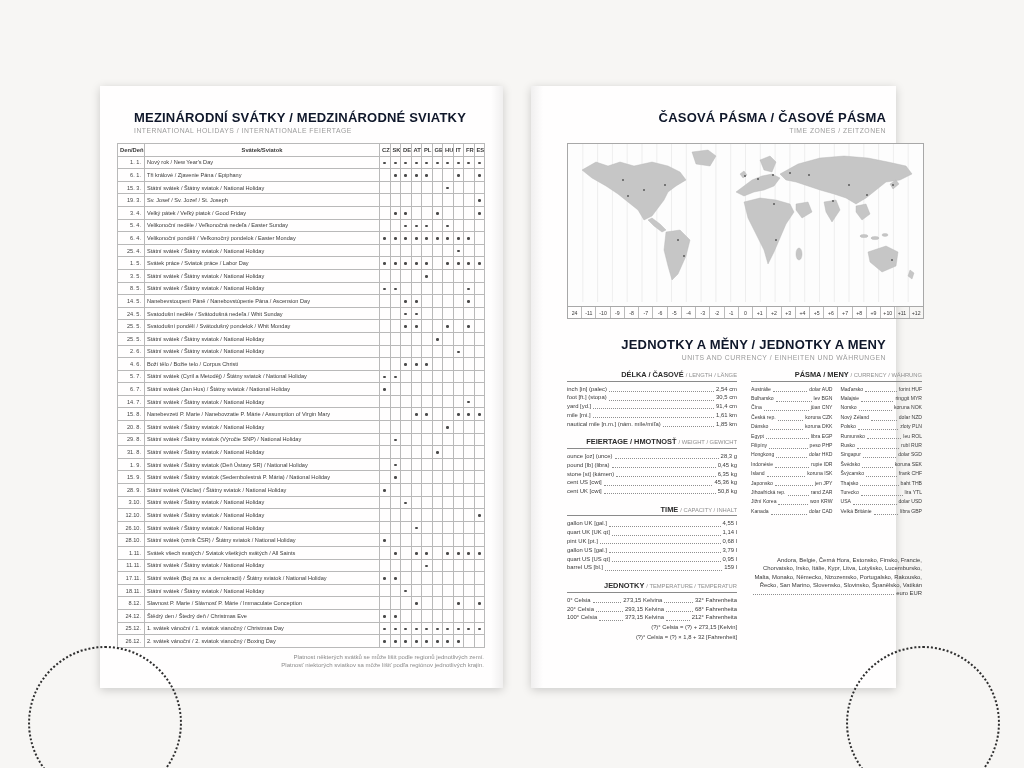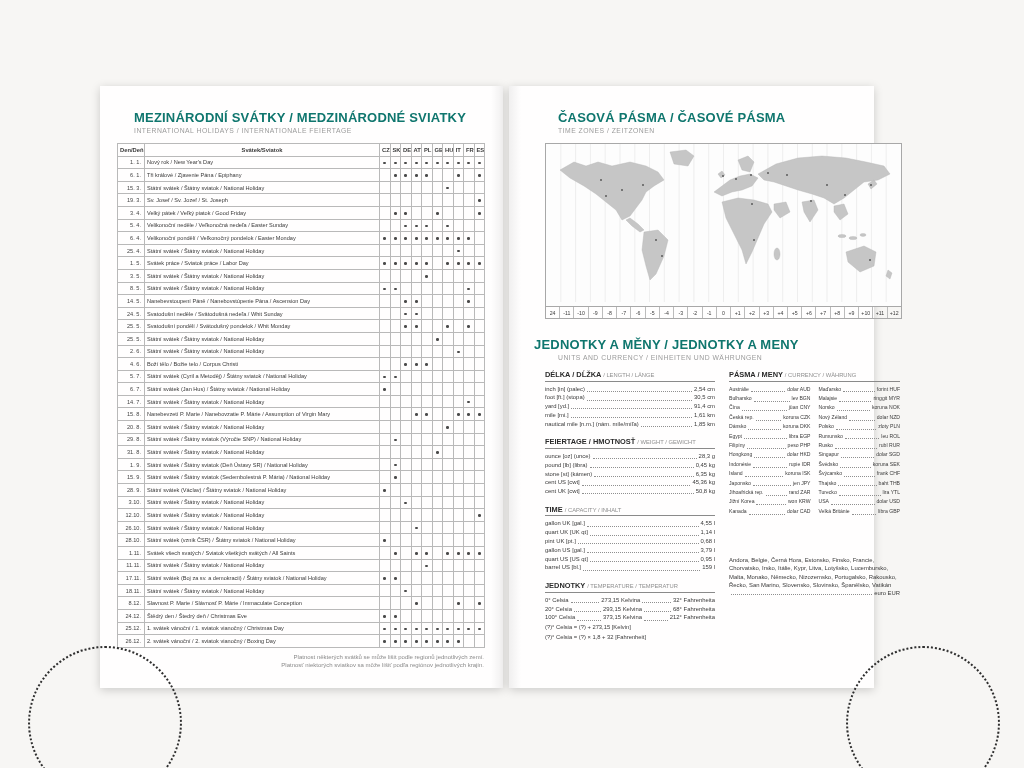--- a/index.html
+++ b/index.html
@@ -1,26 +1,26 @@
 <!DOCTYPE html>
 <html><head>
 <meta charset="utf-8">
 <style>
   html,body{margin:0;padding:0;}
   body{width:1024px;height:768px;overflow:hidden;background:#f7f6f4;
        font-family:"Liberation Sans",sans-serif;position:relative;}
   .page{position:absolute;top:86px;height:602px;background:#fffefe;
         box-shadow:0 2px 9px rgba(0,0,0,.18);}
   #page-left{left:100px;width:403px;}
-  #page-right{left:509px;width:365px;}
+  #page-right{left:531px;width:365px;text-align:right;}
   #page-left::after{content:"";position:absolute;right:0;top:0;bottom:0;width:12px;
         background:linear-gradient(to left,rgba(0,0,0,.06),transparent);}
   #page-right::before{content:"";position:absolute;left:0;top:0;bottom:0;width:12px;
         background:linear-gradient(to right,rgba(0,0,0,.06),transparent);}
-  .ptitle{color:#0f766e;font-weight:bold;font-size:13px;letter-spacing:.2px;
+  .ptitle{color:#0f172a;font-weight:bold;font-size:13px;letter-spacing:.2px;
           margin:24px 10px 2px 34px;white-space:nowrap;}
   .psub{color:#9a9a9a;font-size:6.8px;letter-spacing:.5px;margin:0 10px 9px 34px;
         text-transform:uppercase;}
   
   #holidays{border-collapse:collapse;table-layout:fixed;width:368px;margin-left:17px;}
   #holidays th,#holidays td{border:.6px solid #b9b9b9;font-size:5.6px;color:#3a3a3a;
         padding:1px 2px;height:9.6px;line-height:8px;overflow:hidden;white-space:nowrap;}
   #holidays th{font-weight:bold;text-align:center;font-size:5.8px;}
   #holidays td.d{text-align:right;padding-right:3px;color:#444;}
   #holidays td.c{text-align:center;padding:0;}
@@ -755,21 +755,21 @@
       <div class="zcell">+12</div>
     </div>
 
   <div class="ptitle" style="margin-left:25px;margin-top:18px;">JEDNOTKY A MĚNY / JEDNOTKY A MENY</div>
   <div class="psub" style="margin-left:49px;">UNITS AND CURRENCY / EINHEITEN UND WÄHRUNGEN</div>
 
   <div class="cols">
     <div class="colL">
       <div class="usec">
         <div class="uhead">
-          <span>DÉLKA / DĹŽKA</span>
+          <span>DÉLKA / ČASOVÉ</span>
           <span class="hsub">/ LENGTH / LÄNGE</span>
         </div>
         <div>
             <div class="uitem">
               <span class="ulab">inch [in] (palec)</span>
               <span class="leader"></span>
               <span class="uval">2,54 cm</span>
             </div>
             <div class="uitem">
               <span class="ulab">foot [ft.] (stopa)</span>

